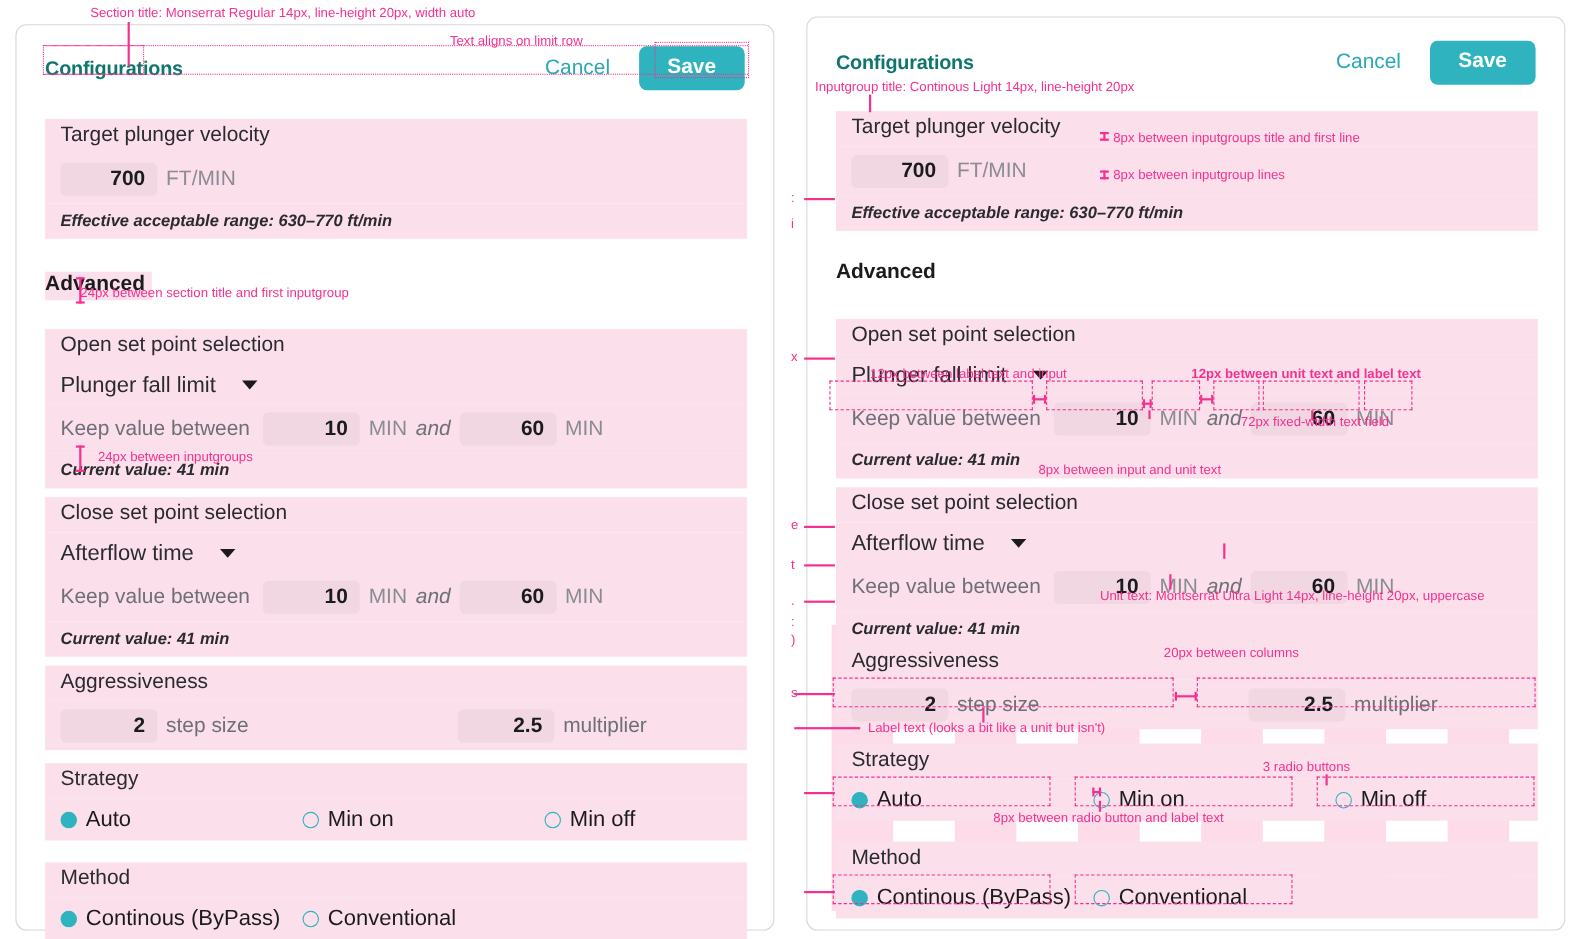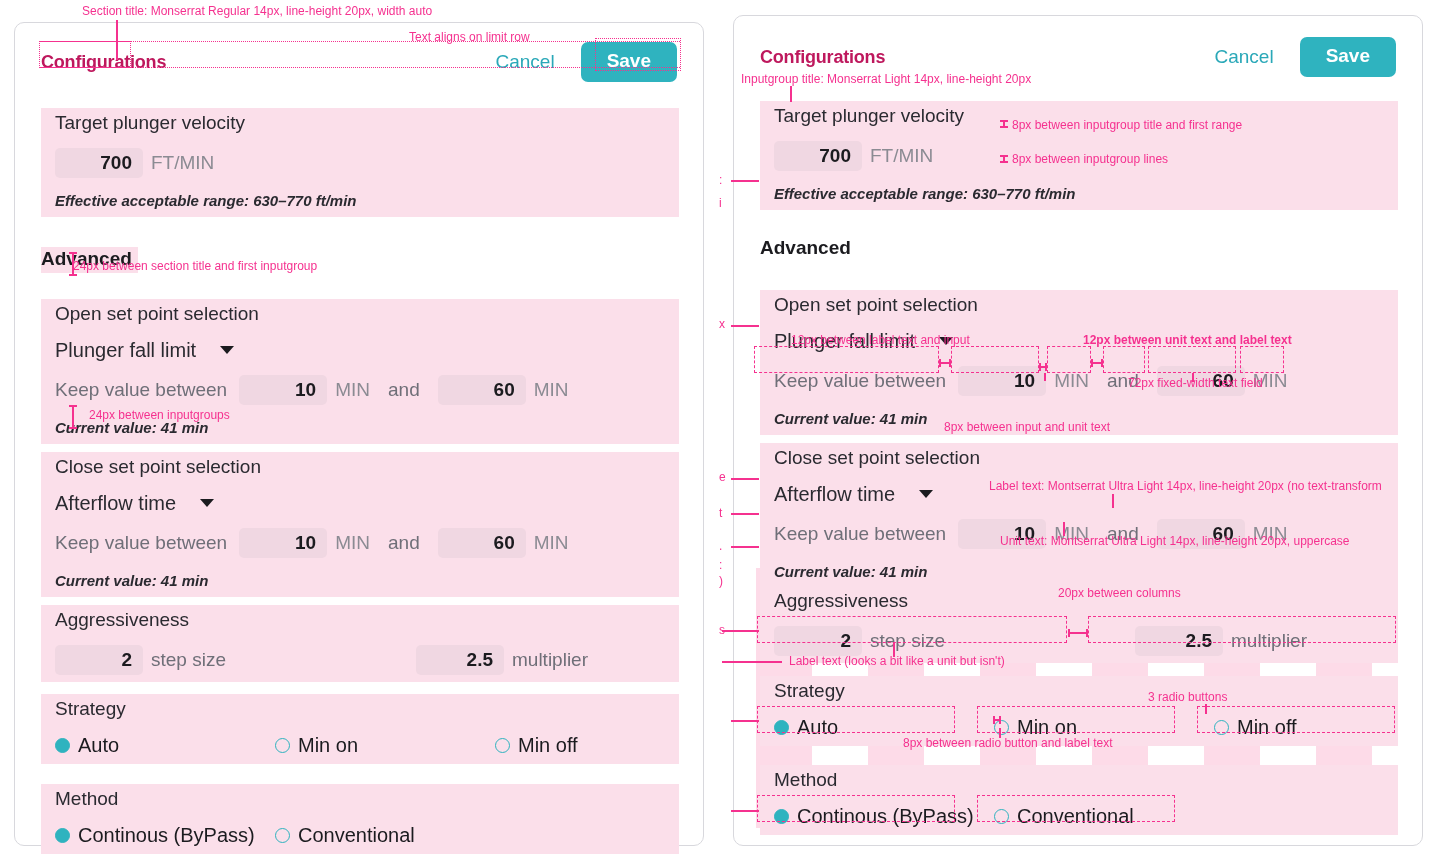--- a/index.html
+++ b/index.html
@@ -20,21 +20,21 @@
   }
   #card-left  { left: 14px;  top: 22px; width: 690px; height: 824px; }
   #card-right { left: 733px; top: 15px; width: 690px; height: 831px; }
 
   .card-inner { position: relative; width: 100%; height: 100%; }
 
   
   .hdr { position: absolute; left: 26px; right: 26px; height: 34px; display: flex; align-items: center; }
   .hdr-title {
     font-size: 18px; line-height: 20px; font-weight: 700;
-    color: #be185d; letter-spacing: -0.2px; white-space: nowrap;
+    color: #0f766e; letter-spacing: -0.2px; white-space: nowrap;
   }
   .hdr-spacer { flex: 1 1 auto; }
   .btn-cancel {
     font-size: 19px; line-height: 24px; color: #2aa8b8; font-weight: 400;
     margin-right: 26px; white-space: nowrap; cursor: pointer;
   }
   .btn-save {
     background: #2fb3bf; color: #ffffff;
     font-size: 19px; line-height: 20px; font-weight: 600;
     border: none; border-radius: 7px;
@@ -68,21 +68,21 @@
     padding-right: 11px;
     font-size: 19px; line-height: 20px; color: #1b1b1f; font-weight: 600;
   }
   .unit {
     font-size: 19px; line-height: 20px; color: #8b8b93; font-weight: 300;
     text-transform: uppercase; margin-left: 8px;
   }
   .lbl {
     font-size: 19px; line-height: 20px; color: #6f6f78; font-weight: 300;
   }
-  .lbl-mid { margin: 0 18px; }
+  .lbl-mid { margin: 0 8px; font-style: italic; }
   .gap12 { width: 12px; }
   .helper {
     font-size: 15px; line-height: 20px; color: #2a2a30;
     font-style: italic; font-weight: 600;
     background: #fbdfea; padding: 4px 14px 6px 14px; white-space: nowrap;
   }
   .dd-row { display: flex; align-items: center; background: #fbdfea; padding: 4px 14px 6px 14px; }
   .dd-label { font-size: 20px; line-height: 22px; color: #2a2a30; font-weight: 400; }
   .caret {
     width: 0; height: 0; margin-left: 24px;
@@ -366,25 +366,25 @@
   <div class="ann" style="left:409px; top:30px;">Text aligns on limit row</div>
   <div class="ann-dotbox" style="left:39px; top:41px; width:641px; height:27px; border-left:none; border-right:none;"></div>
   <div class="ann-dotbox" style="left:595px; top:38px; width:86px; height:33px;"></div>
 
   <div class="ann-ibeam-v" style="left:72px; top:252px; height:24px;"></div>
   <div class="ann" style="left:73px; top:259px;">24px between section title and first inputgroup</div>
 
   <div class="ann-ibeam-v" style="left:72px; top:405px; height:24px;"></div>
   <div class="ann" style="left:89px; top:408px;">24px between inputgroups</div>
 
-  <div class="ann" style="left:741px; top:72px;">Inputgroup title: Monserrat Light 14px, line-height 20px</div>
+  <div class="ann" style="left:741px; top:72px;">Inputgroup title: Continous Light 14px, line-height 20px</div>
   <div class="ann-vline" style="left:790px; top:86px; height:16px;"></div>
 
   <div class="ann-ibeam-v" style="left:1003px; top:120px; height:8px;"></div>
-  <div class="ann" style="left:1012px; top:118px;">8px between inputgroup title and first range</div>
+  <div class="ann" style="left:1012px; top:118px;">8px between inputgroups title and first line</div>
 
   <div class="ann-ibeam-v" style="left:1003px; top:155px; height:8px;"></div>
   <div class="ann" style="left:1012px; top:152px;">8px between inputgroup lines</div>
 
   <div class="ann" style="left:791px; top:333px;">12px between label text and input</div>
   <div class="ann-dashbox" style="left:754px; top:346px; width:185px; height:27px;"></div>
   <div class="ann-ibeam-h" style="left:939px; top:362px; width:12px;"></div>
   <div class="ann-dashbox" style="left:951px; top:346px; width:88px; height:27px;"></div>
   <div class="ann-ibeam-h" style="left:1039px; top:366px; width:8px;"></div>
   <div class="ann-dashbox" style="left:1047px; top:346px; width:44px; height:27px;"></div>
@@ -395,21 +395,20 @@
 
   <div class="ann" style="left:1083px; top:333px;font-weight:bold;">12px between unit text and label text</div>
   <div class="ann-vline" style="left:1150px; top:346px; height:0px;"></div>
 
   <div class="ann-vline" style="left:1044px; top:373px; height:8px;"></div>
   <div class="ann" style="left:944px; top:376px;margin-top:44px;">8px between input and unit text</div>
 
   <div class="ann-vline" style="left:1192px; top:373px; height:9px;"></div>
   <div class="ann" style="left:1128px; top:376px;">72px fixed-width text field</div>
 
-  <div class="ann" style="left:989px; top:479px; max-width:451px; overflow:hidden;">Label text: Montserrat Ultra Light 14px, line-height 20px (no text-transform</div>
   <div class="ann-vline" style="left:1112px; top:494px; height:14px;"></div>
 
   <div class="ann-vline" style="left:1063px; top:522px; height:14px;"></div>
   <div class="ann" style="left:1000px; top:534px;">Unit text: Montserrat Ultra Light 14px, line-height 20px, uppercase</div>
 
   <div class="ann" style="left:1058px; top:586px;">20px between columns</div>
   <div class="ann-dashbox" style="left:757px; top:616px; width:310px; height:27px;"></div>
   <div class="ann-ibeam-h" style="left:1068px; top:632px; width:20px;"></div>
   <div class="ann-dashbox" style="left:1088px; top:616px; width:308px; height:27px;"></div>
 

